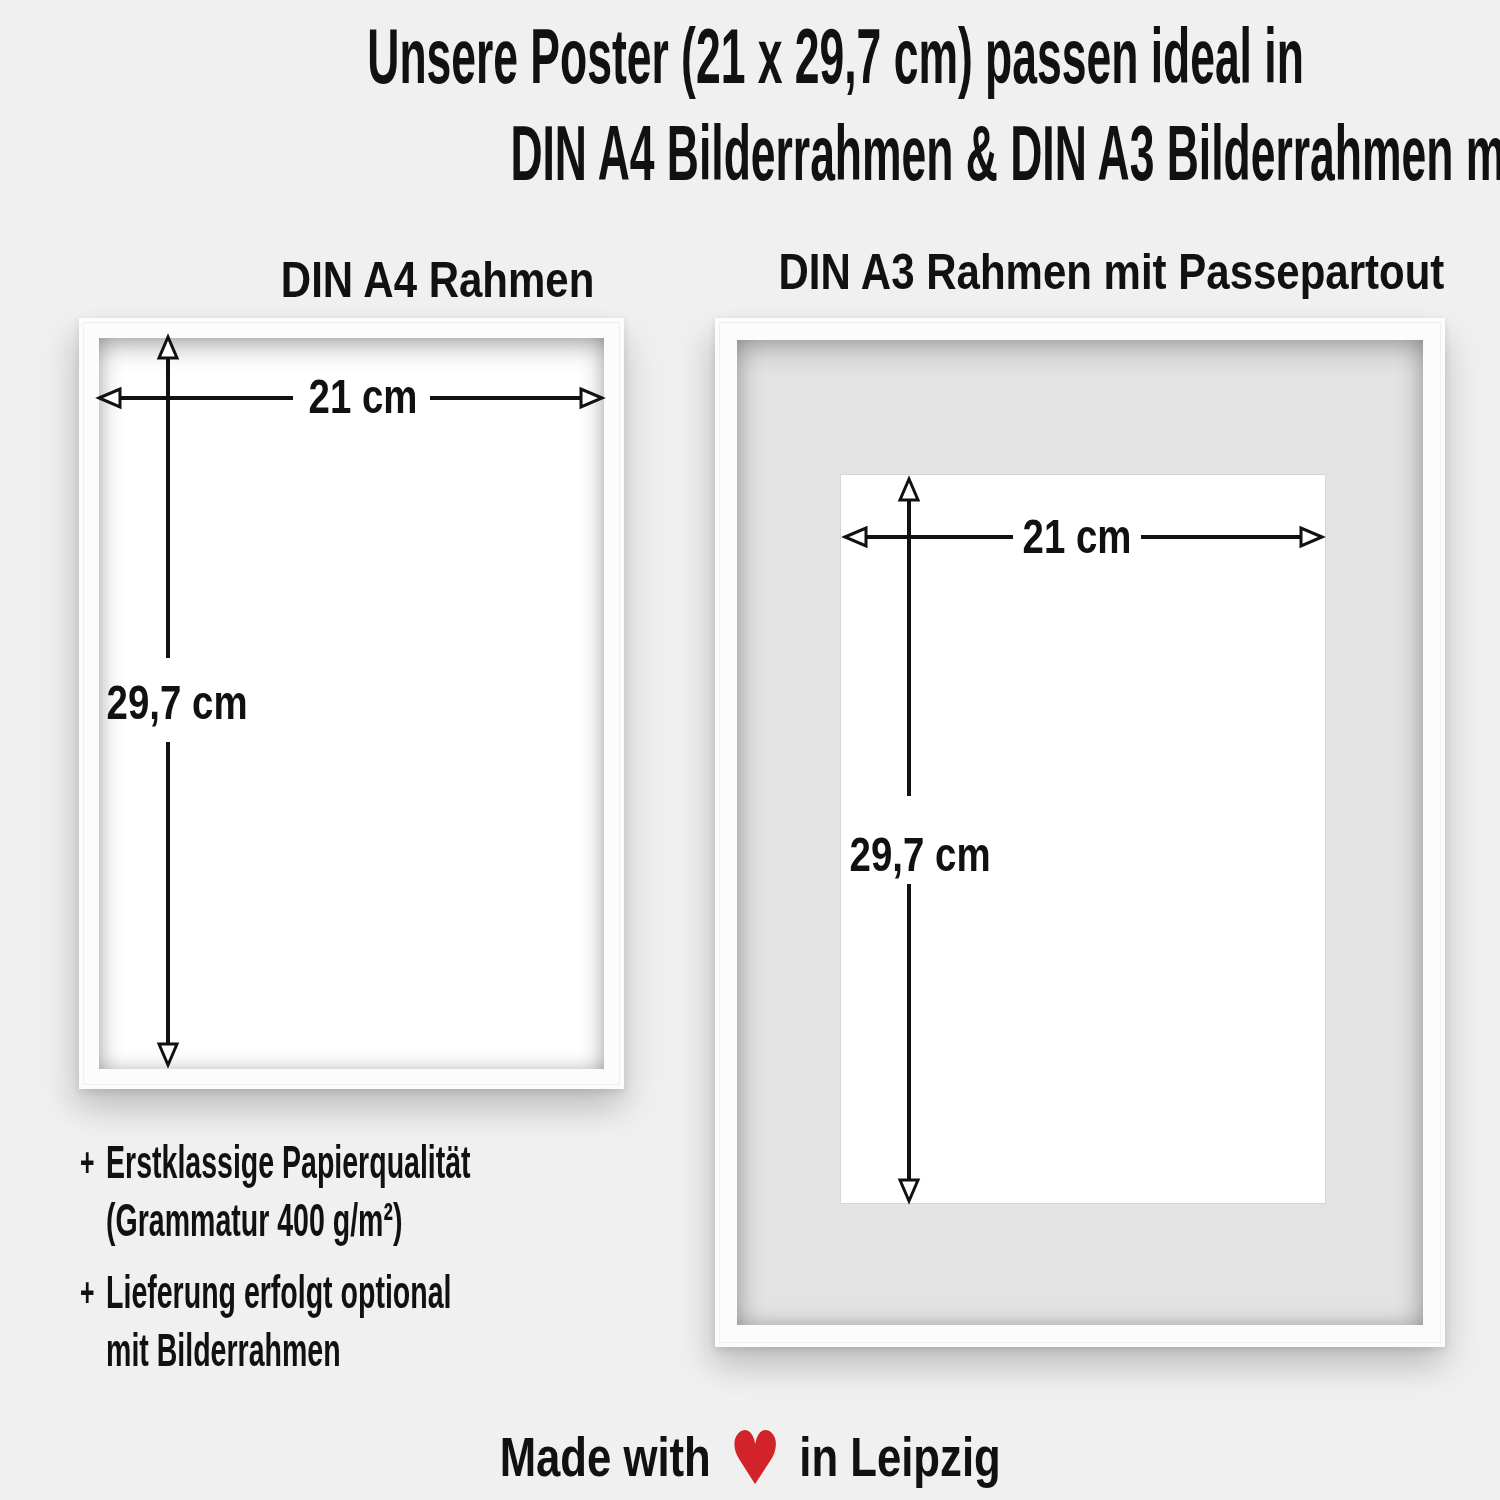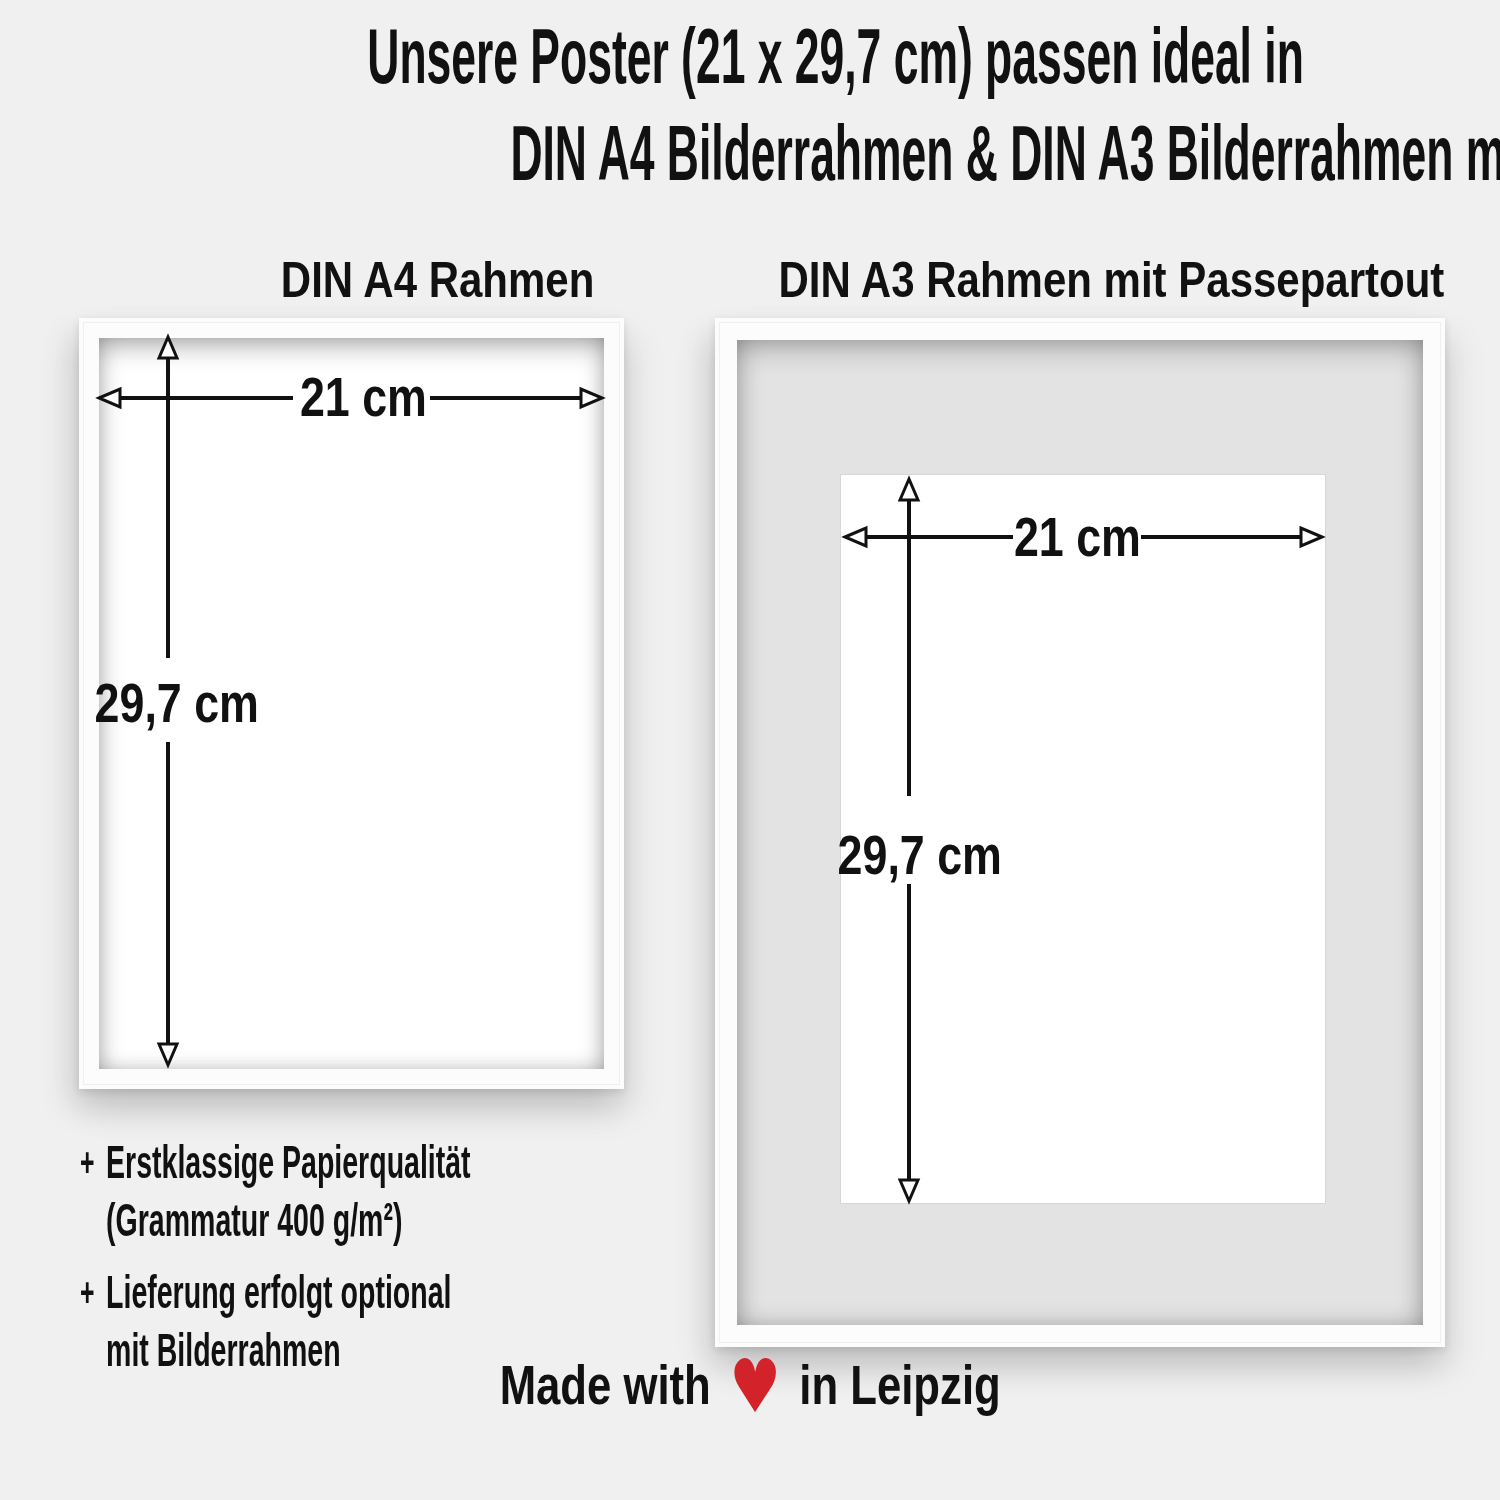--- a/index.html
+++ b/index.html
@@ -20,21 +20,21 @@
   .title-line{position:absolute;left:14px;width:1500px;text-align:center;
     font-size:78px;line-height:88px;}
   .title-line .cond{transform:scaleX(0.57);}
   #title1{top:12px;}
   #title2{top:109px;}
 
   
   .frame-label{position:absolute;text-align:right;font-size:50px;line-height:56px;}
   .frame-label .cond{transform:scaleX(0.84);}
   #label-a4{left:79px;top:252px;width:545px;}
-  #label-a3{left:715px;top:252px;width:730px;}
+  #label-a3{left:715px;top:244px;width:730px;}
 
   
   .frame{
     position:absolute;background:#fcfcfc;
     box-shadow:0 3px 8px rgba(0,0,0,.10),
                -10px 18px 30px rgba(0,0,0,.12),
                8px 20px 34px rgba(0,0,0,.10);
   }
   .frame::before{content:"";position:absolute;inset:4px;
     border:1px solid rgba(0,0,0,.05);pointer-events:none;}
@@ -59,39 +59,39 @@
     position:absolute;left:104px;top:135px;width:484px;height:728px;
     background:#ffffff;box-shadow:0 0 0 1px rgba(0,0,0,.05);
   }
 
   
   .arrows{position:absolute;left:0;top:0;pointer-events:none;}
   .arrows line{stroke:var(--ink);stroke-width:4;}
   .arrows polygon{fill:#ffffff;stroke:var(--ink);stroke-width:3;stroke-linejoin:miter;}
 
   .dim-label{position:absolute;width:300px;text-align:center;
-    font-size:56px;line-height:52px;}
+    font-size:48px;line-height:52px;}
   .dim-label .cond{transform:scaleX(0.80);}
   #dim-a4-w{left:213px;top:371px;}
   #dim-a4-h{left:27px;top:677px;}
   #dim-a3-w{left:927px;top:511px;}
   #dim-a3-h{left:770px;top:829px;}
 
   
   .features{position:absolute;left:80px;top:1133px;}
   .feature{
     display:flex;align-items:flex-start;
     transform:scaleX(0.62);transform-origin:left top;
     font-size:46px;line-height:58px;font-weight:bold;white-space:nowrap;
   }
   .feature + .feature{margin-top:14px;}
   .feature .marker{width:42px;font-size:40px;line-height:58px;flex:0 0 auto;}
 
   
-  .footer{position:absolute;left:0;top:1350px;width:1500px;text-align:center;
+  .footer{position:absolute;left:0;top:1422px;width:1500px;text-align:center;
     font-size:56px;line-height:70px;}
   .footer .cond{transform:scaleX(0.78);}
   .heart{
     color:var(--heart);
     font-family:"DejaVu Sans", sans-serif;
     font-size:74px;line-height:70px;
     vertical-align:-8px;margin:0 8px;font-weight:normal;
   }
 </style>
 </head>

